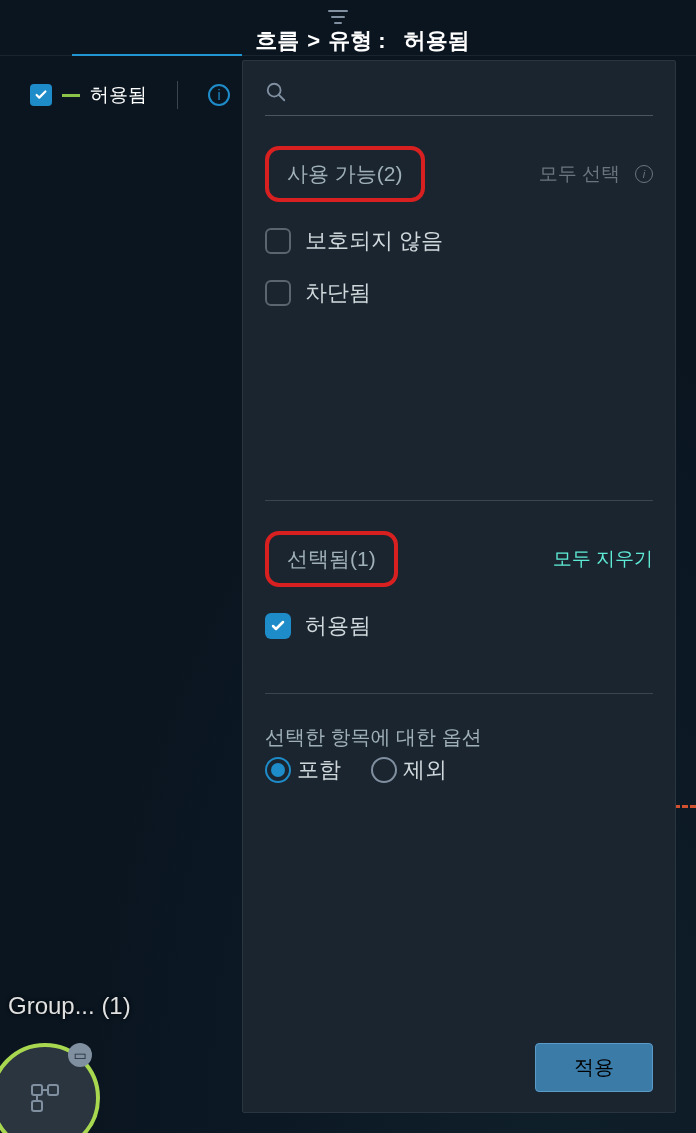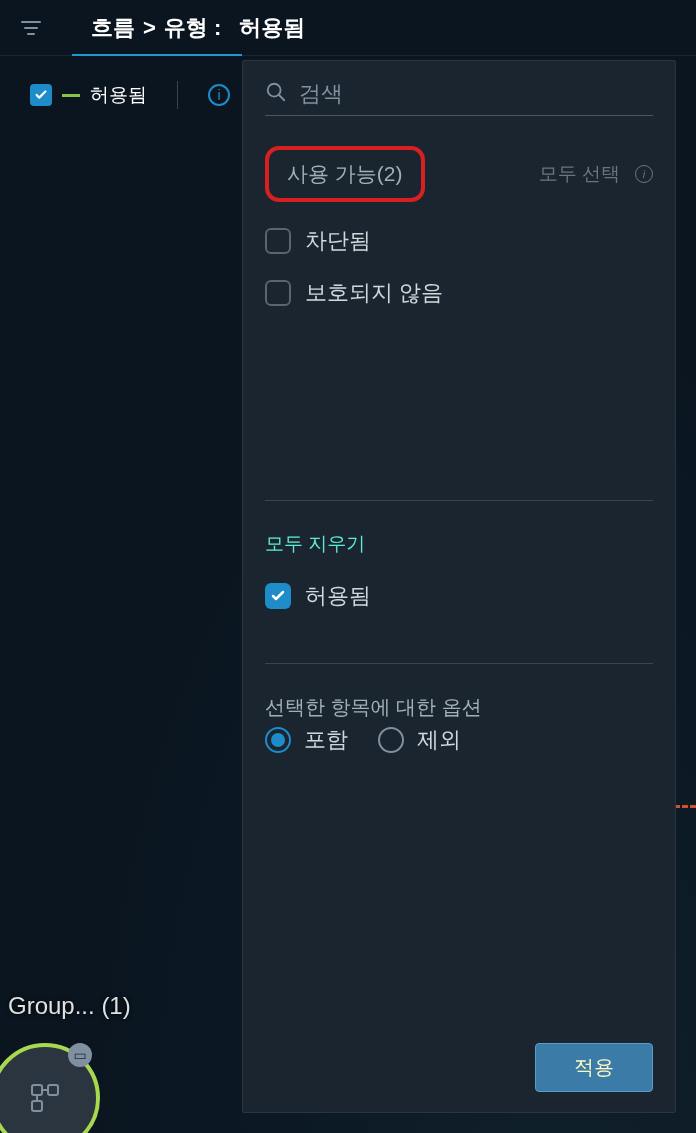--- a/index.html
+++ b/index.html
@@ -15,20 +15,21 @@
       color: #e0e0e0;
       position: relative;
       overflow: hidden;
     }
     .top-bar {
       display: flex;
       align-items: center;
       padding: 8px 20px;
       height: 56px;
       border-bottom: 1px solid #1a2530;
+      flex-direction: column;
     }
     .filter-icon {
       color: #8090a0;
       margin-right: 20px;
       display: flex;
       align-items: center;
       cursor: pointer;
     }
     .breadcrumb {
       color: #ffffff;
@@ -220,21 +221,21 @@
       margin-bottom: 4px;
     }
     .radio-row {
       display: flex;
       gap: 30px;
       align-items: center;
     }
     .radio-option {
       display: flex;
       align-items: center;
-      gap: 13px;
+      gap: 6px;
       cursor: pointer;
     }
     .radio-circle {
       width: 26px;
       height: 26px;
       border: 2px solid #8090a0;
       border-radius: 50%;
       display: flex;
       align-items: center;
       justify-content: center;
@@ -256,21 +257,21 @@
     .flex-spacer {
       flex: 1;
     }
     .apply-row {
       display: flex;
       justify-content: flex-end;
     }
     .apply-button {
       background: #3a7ba8;
       border: 1px solid #5a9bc8;
-      color: #fef9c3;
+      color: #000000;
       font-size: 20px;
       padding: 10px 38px;
       border-radius: 4px;
       cursor: pointer;
     }
     .group-label {
       position: absolute;
       bottom: 113px;
       left: 0;
       font-size: 24px;
@@ -371,45 +372,45 @@
 <div class="dashed-line"></div>
 
 <div class="dropdown-panel">
   <div class="search-row">
     <span class="search-icon">
       <svg width="22" height="22" viewBox="0 0 24 24" fill="none">
         <circle cx="10" cy="10" r="7" stroke="currentColor" stroke-width="2"></circle>
         <line x1="15" y1="15" x2="21" y2="21" stroke="currentColor" stroke-width="2" stroke-linecap="round"></line>
       </svg>
     </span>
-    <input class="search-input" type="text" placeholder="검색" style="">
   </div>
 
   <div class="section-header">
     <span class="section-label">사용 가능(2)</span>
     <span class="section-action">
       <span>모두 선택</span>
       <span class="info-icon-small">i</span>
     </span>
   </div>
 
   <div class="option-row">
     <div class="checkbox-empty"></div>
-    <span class="option-label">차단됨</span>
+    <span class="option-label">보호되지 않음</span>
   </div>
   <div class="option-row">
     <div class="checkbox-empty"></div>
-    <span class="option-label">보호되지 않음</span>
+    <span class="option-label">차단됨</span>
   </div>
 
   <div class="spacer-available"></div>
   <div class="divider-line"></div>
 
   <div class="selected-section">
     <div class="section-header">
+      <span class="section-label">선택됨(1)</span>
       <span class="section-action section-action-blue">
         <span>모두 지우기</span>
       </span>
     </div>
     <div class="option-row">
       <div class="checkbox-checked">
         <svg width="16" height="16" viewBox="0 0 16 16">
             <path d="M3 8l3 3 7-7" stroke="#fff" stroke-width="2.5" fill="none" stroke-linecap="round" stroke-linejoin="round"></path>
           </svg>
       </div>

